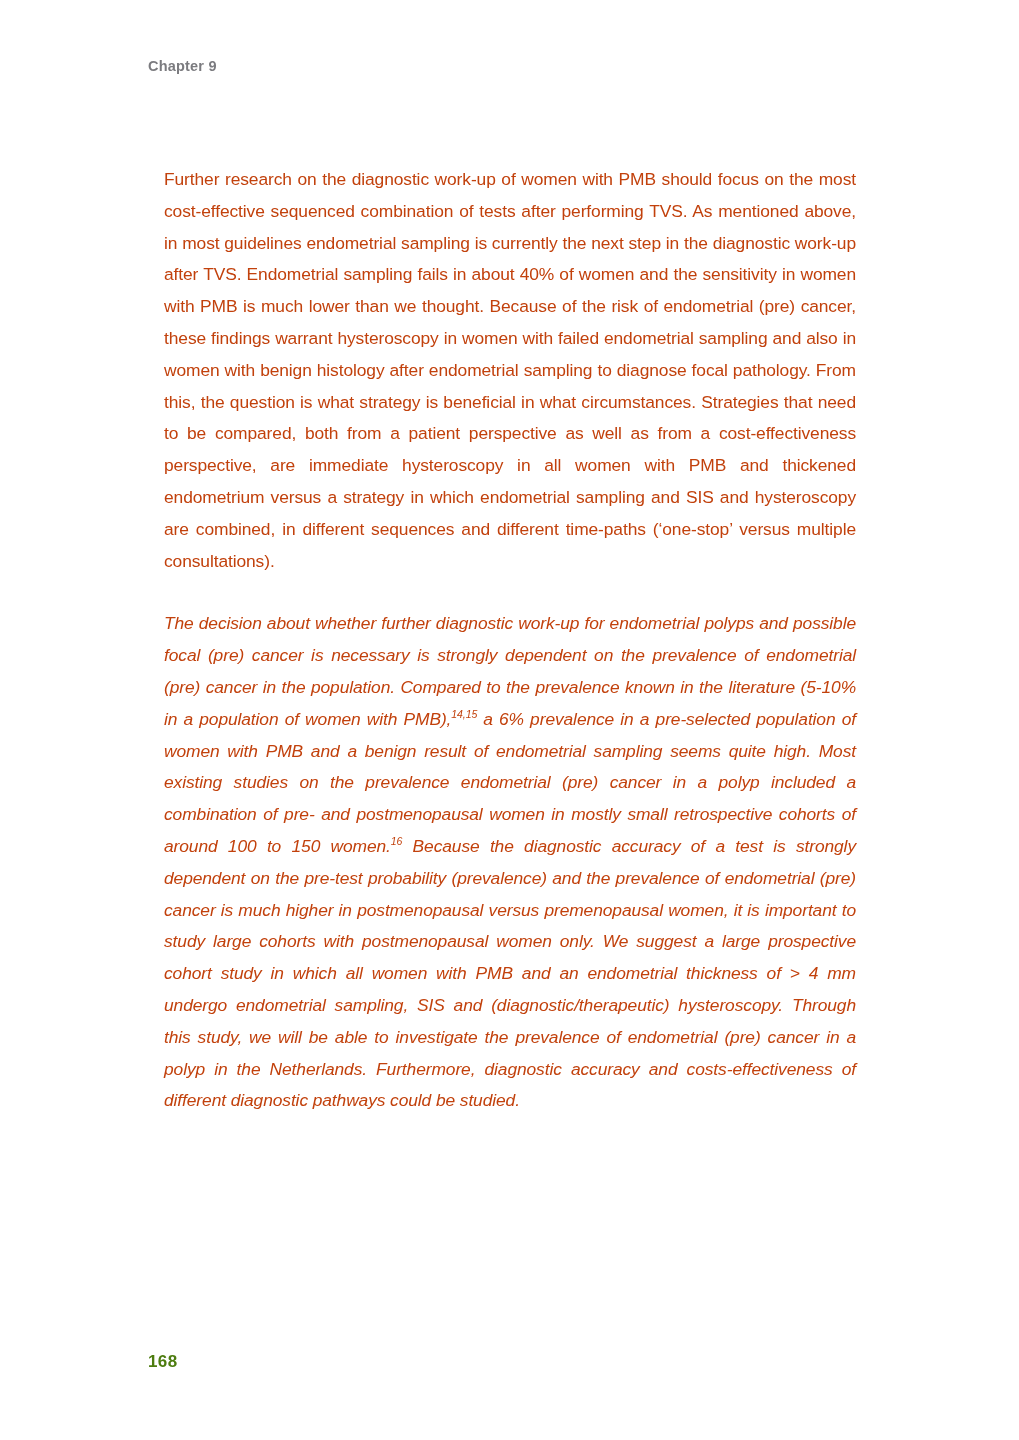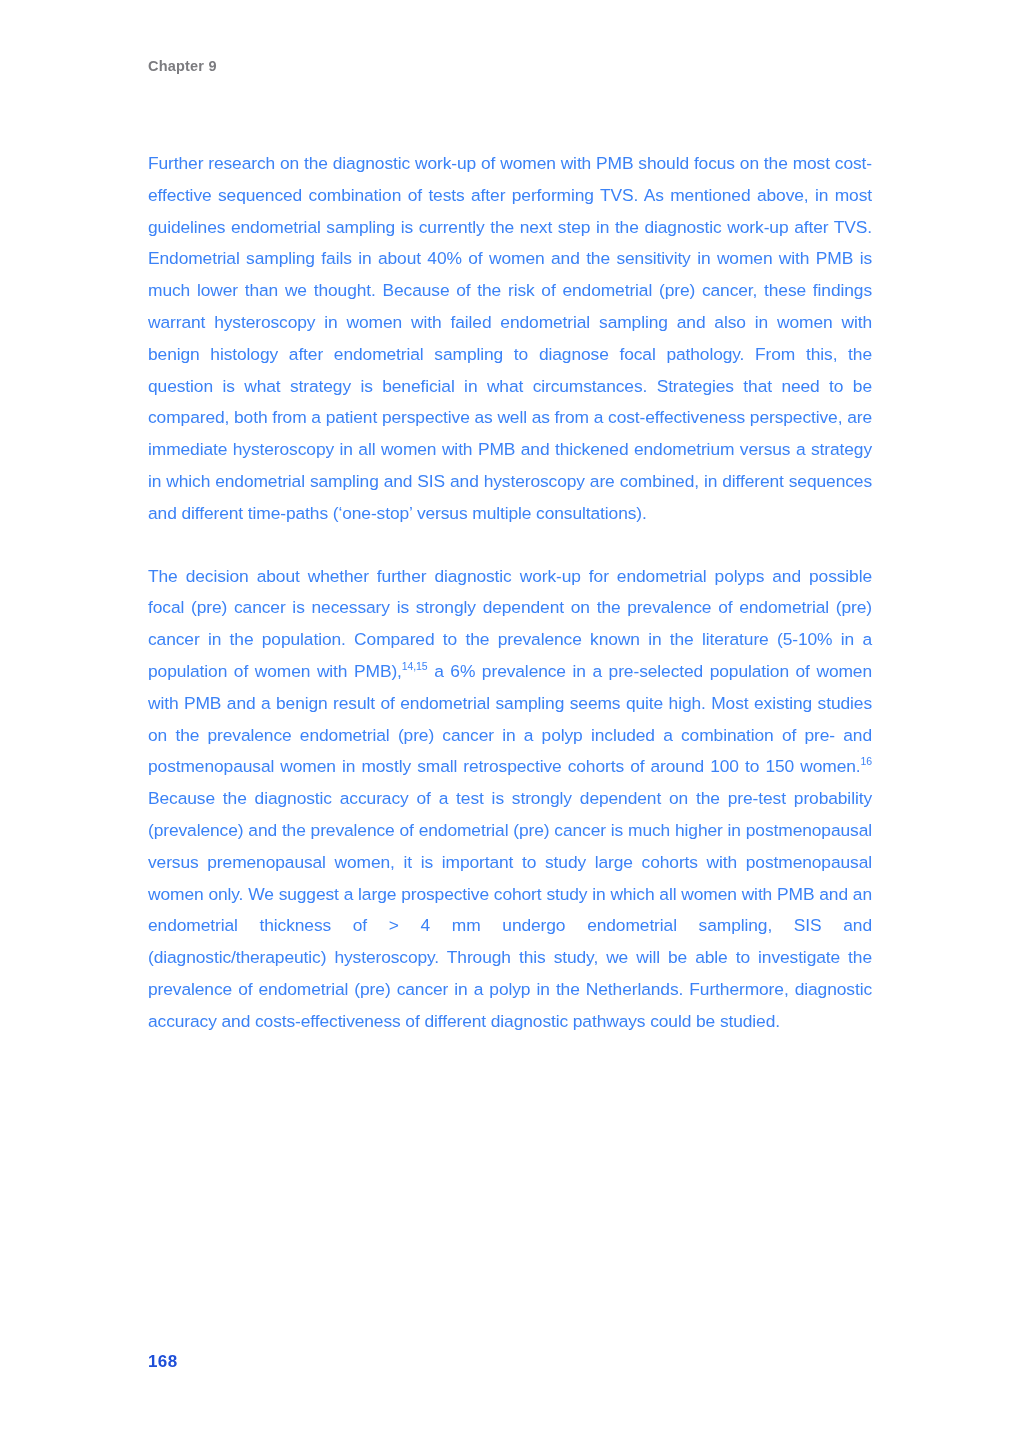--- a/index.html
+++ b/index.html
@@ -36,49 +36,50 @@
     width: 724px;
   }
   .section-heading {
     font-size: 16.5px;
     font-weight: bold;
     color: #231f20;
     margin: 0 0 8px 0;
     letter-spacing: 0.1px;
   }
   p.body {
-    margin: 0;
+    margin: 16px;
     font-size: 17.4px;
     line-height: 31.8px;
     text-align: justify;
-    color: #3b82f6;
+    color: #c2410c;
     letter-spacing: -0.1px;
   }
   p.body.justified {
     text-align: justify;
     text-justify: inter-word;
   }
   p.gap {
     margin-top: 31px;
+    font-style: italic;
   }
   p.indent {
     text-indent: 42px;
   }
   sup {
     font-size: 10.5px;
     vertical-align: super;
     line-height: 0;
   }
   .folio {
     position: absolute;
     left: 148px;
     top: 1352px;
     font-size: 17px;
     font-weight: bold;
-    color: #1d4ed8;
+    color: #4d7c0f;
     letter-spacing: 0.4px;
   }
 </style>
 </head>
 <body>
 
 <div class="page">
 
   <div class="running-head">Chapter 9</div>
 

